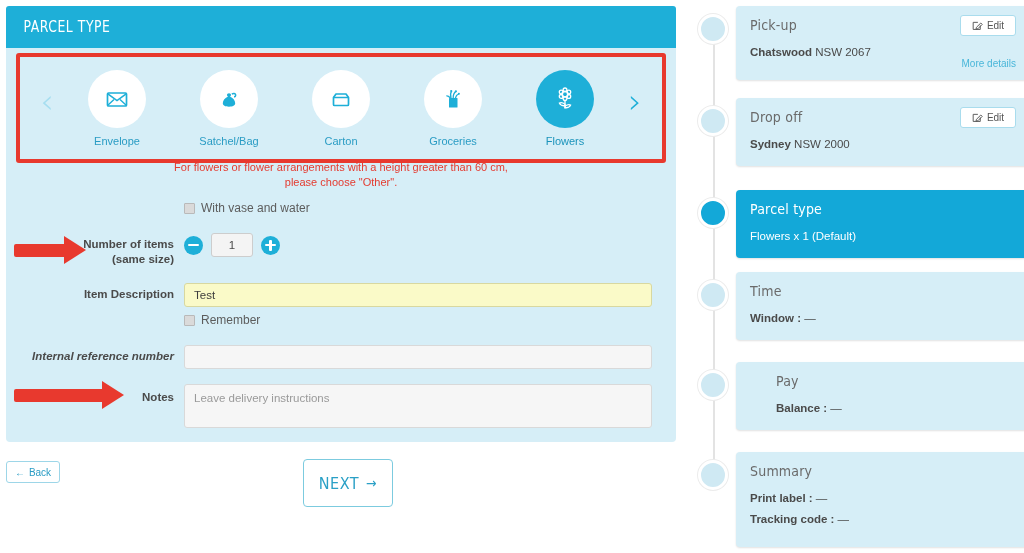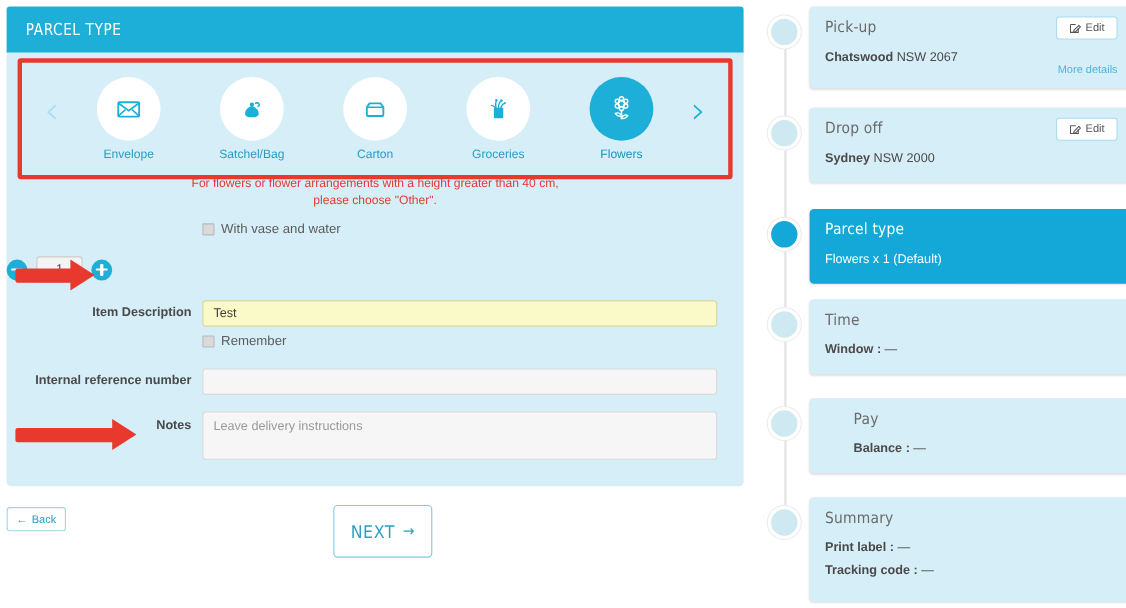--- a/index.html
+++ b/index.html
@@ -392,37 +392,41 @@
               <div class="type-label">Flowers</div>
             </div>
 
           </div>
 
           <div class="chev right">›</div>
         </div>
       </div>
 
       <div class="warn">
-        <div>For flowers or flower arrangements with a height greater than 40 cm,</div>
+        <div>For flowers or flower arrangements with a height greater than 60 cm,</div>
         <div>please choose "Other".</div>
       </div>
 
       <div class="form">
 
         <div class="row" style="margin-bottom:18px;">
           <div class="lbl"></div>
           <div class="fld">
             <div class="chk-row">
               <span class="chk"></span>
               <span class="chk-label">With vase and water</span>
             </div>
           </div>
         </div>
 
         <div class="row" style="margin-bottom:16px;">
+          <div class="lbl">
+            <span>Number of items</span>
+            <span class="sub">(same size)</span>
+          </div>
           <div class="fld">
             <div class="stepper">
               <div class="step-btn minus"></div>
               <div class="qty-box">1</div>
               <div class="step-btn plus"></div>
             </div>
           </div>
         </div>
 
         <div class="row" style="margin-bottom:6px;">
@@ -435,21 +439,21 @@
         <div class="row" style="margin-bottom:18px;">
           <div class="lbl"></div>
           <div class="fld">
             <div class="chk-row">
               <span class="chk"></span>
               <span class="chk-label">Remember</span>
             </div>
           </div>
         </div>
 
-        <div class="row" style="margin-bottom:15px;">
+        <div class="row" style="margin-bottom:15px;font-style:italic;">
           <div class="lbl">Internal reference number</div>
           <div class="fld">
             <div class="txt-input grey"></div>
           </div>
         </div>
 
         <div class="row">
           <div class="lbl" style="padding-top:6px;">Notes</div>
           <div class="fld">
             <div class="txt-area">Leave delivery instructions</div>

